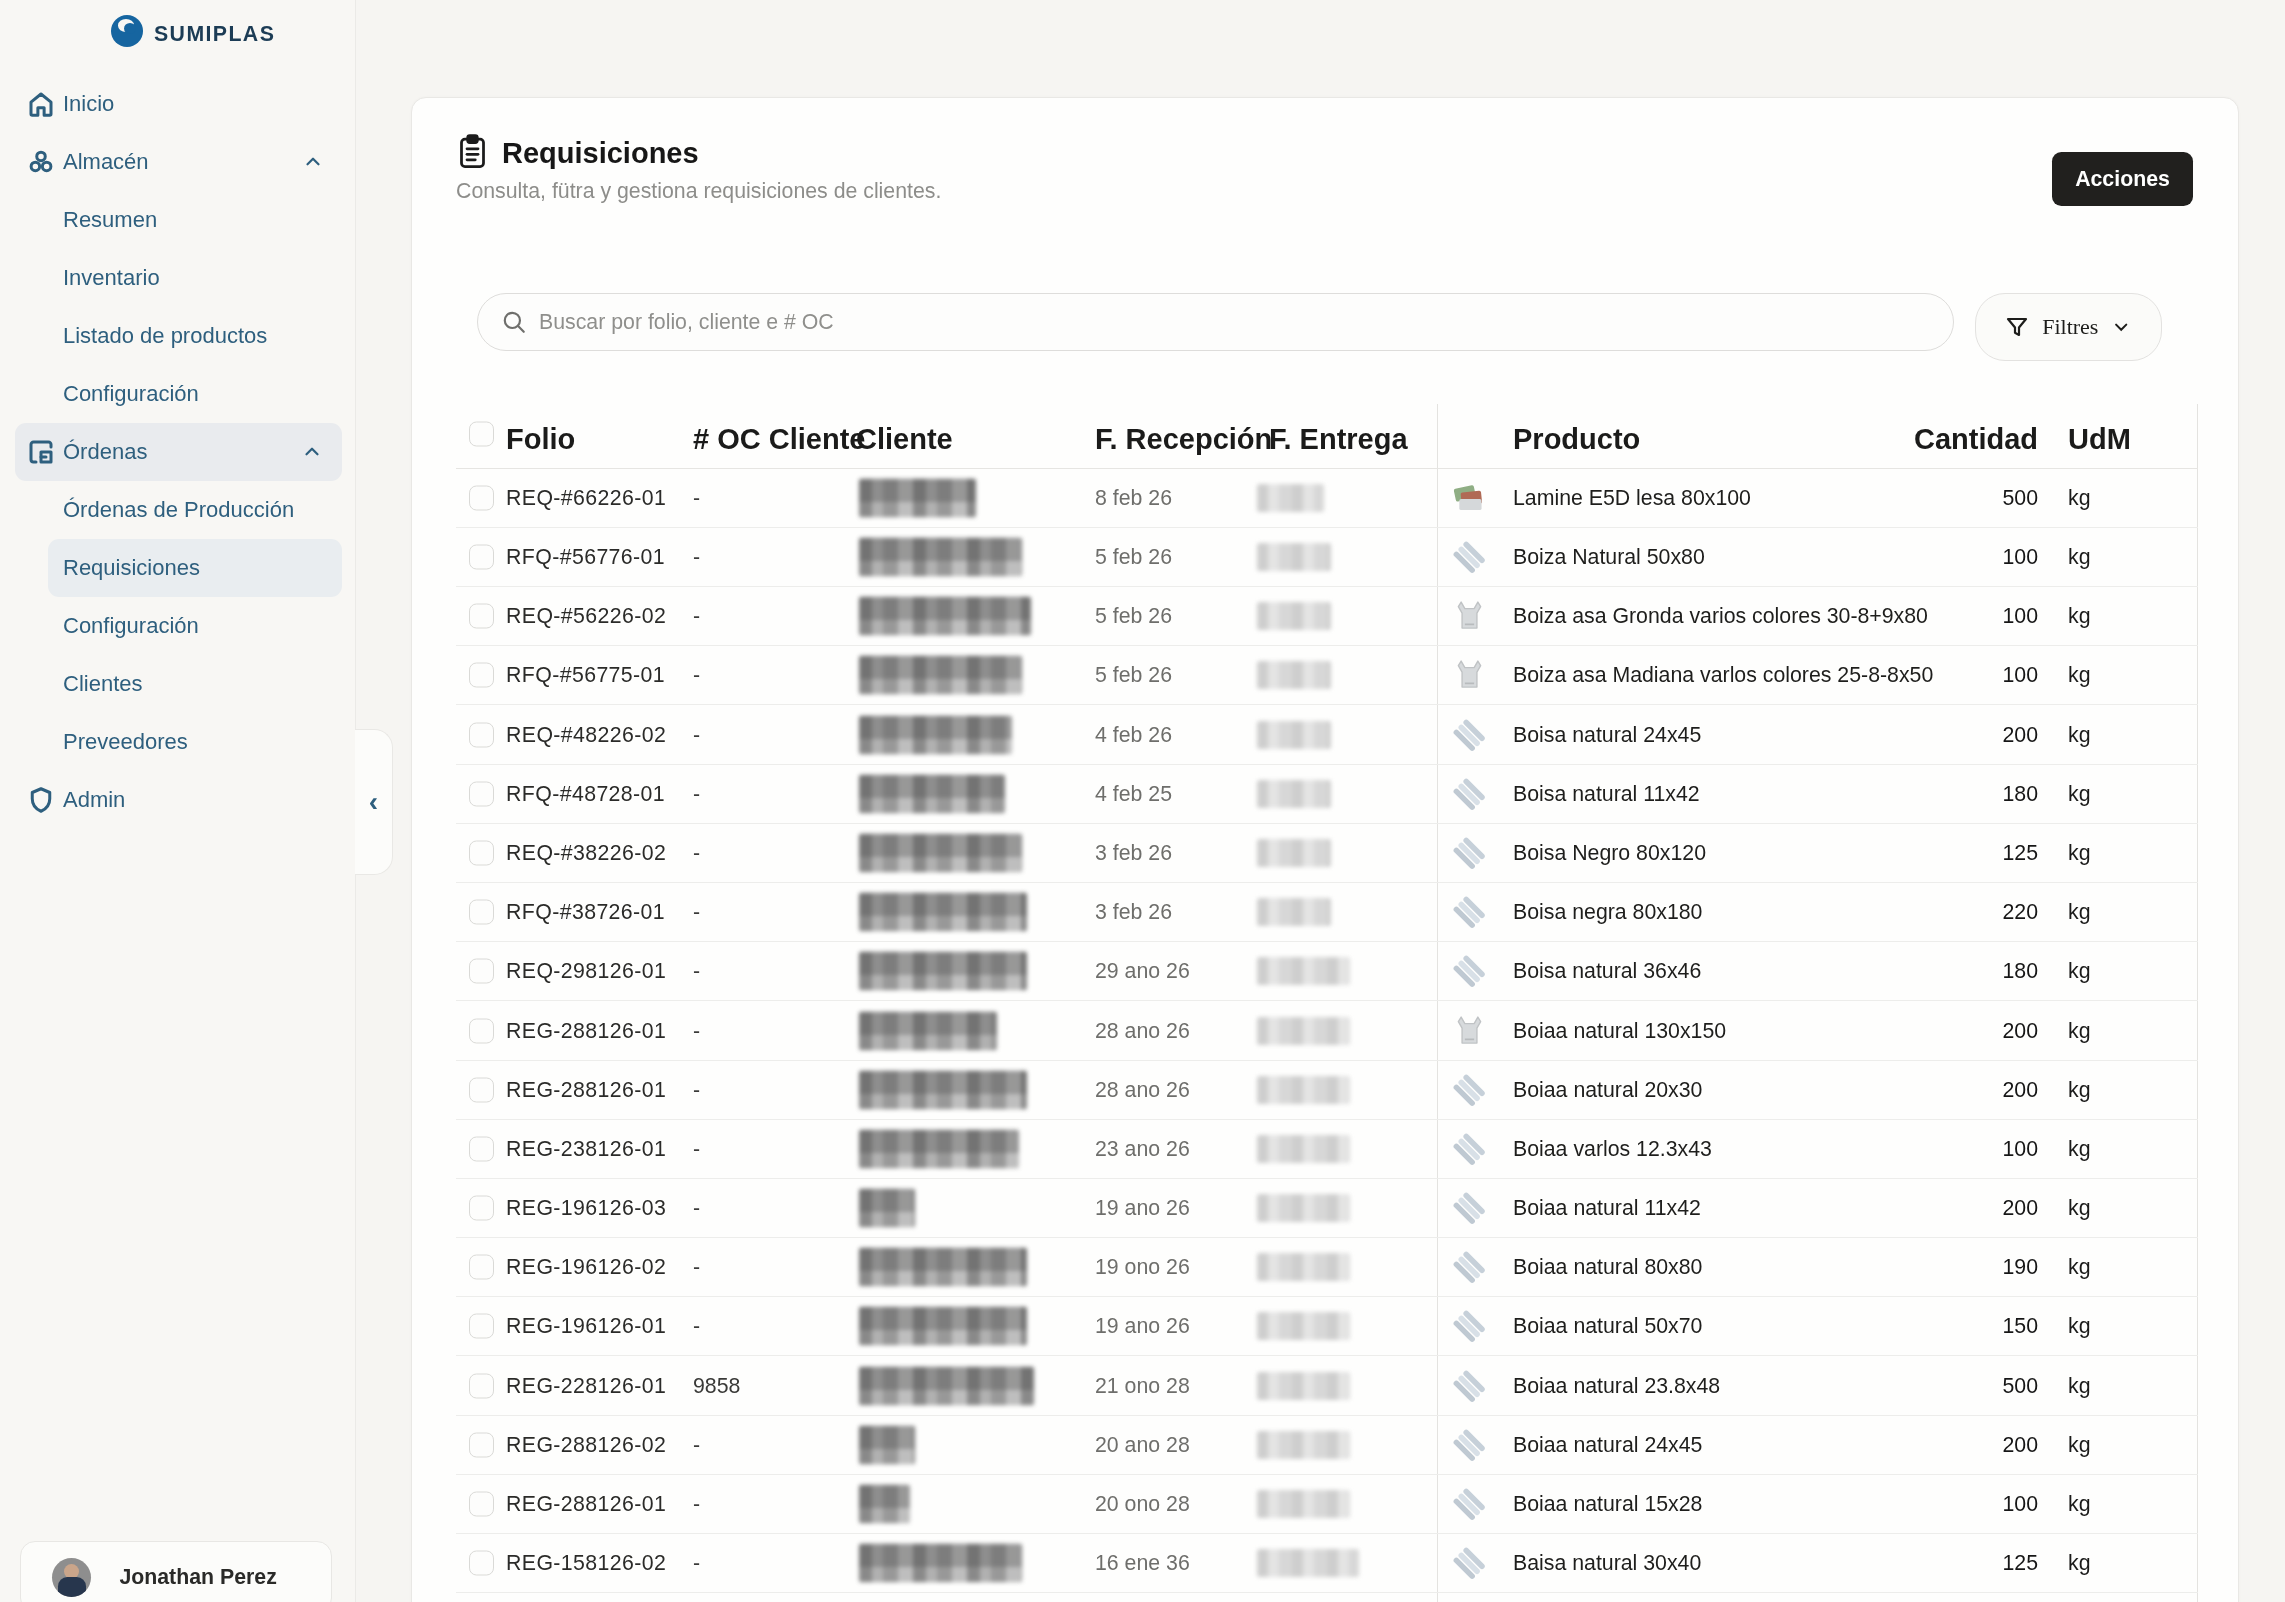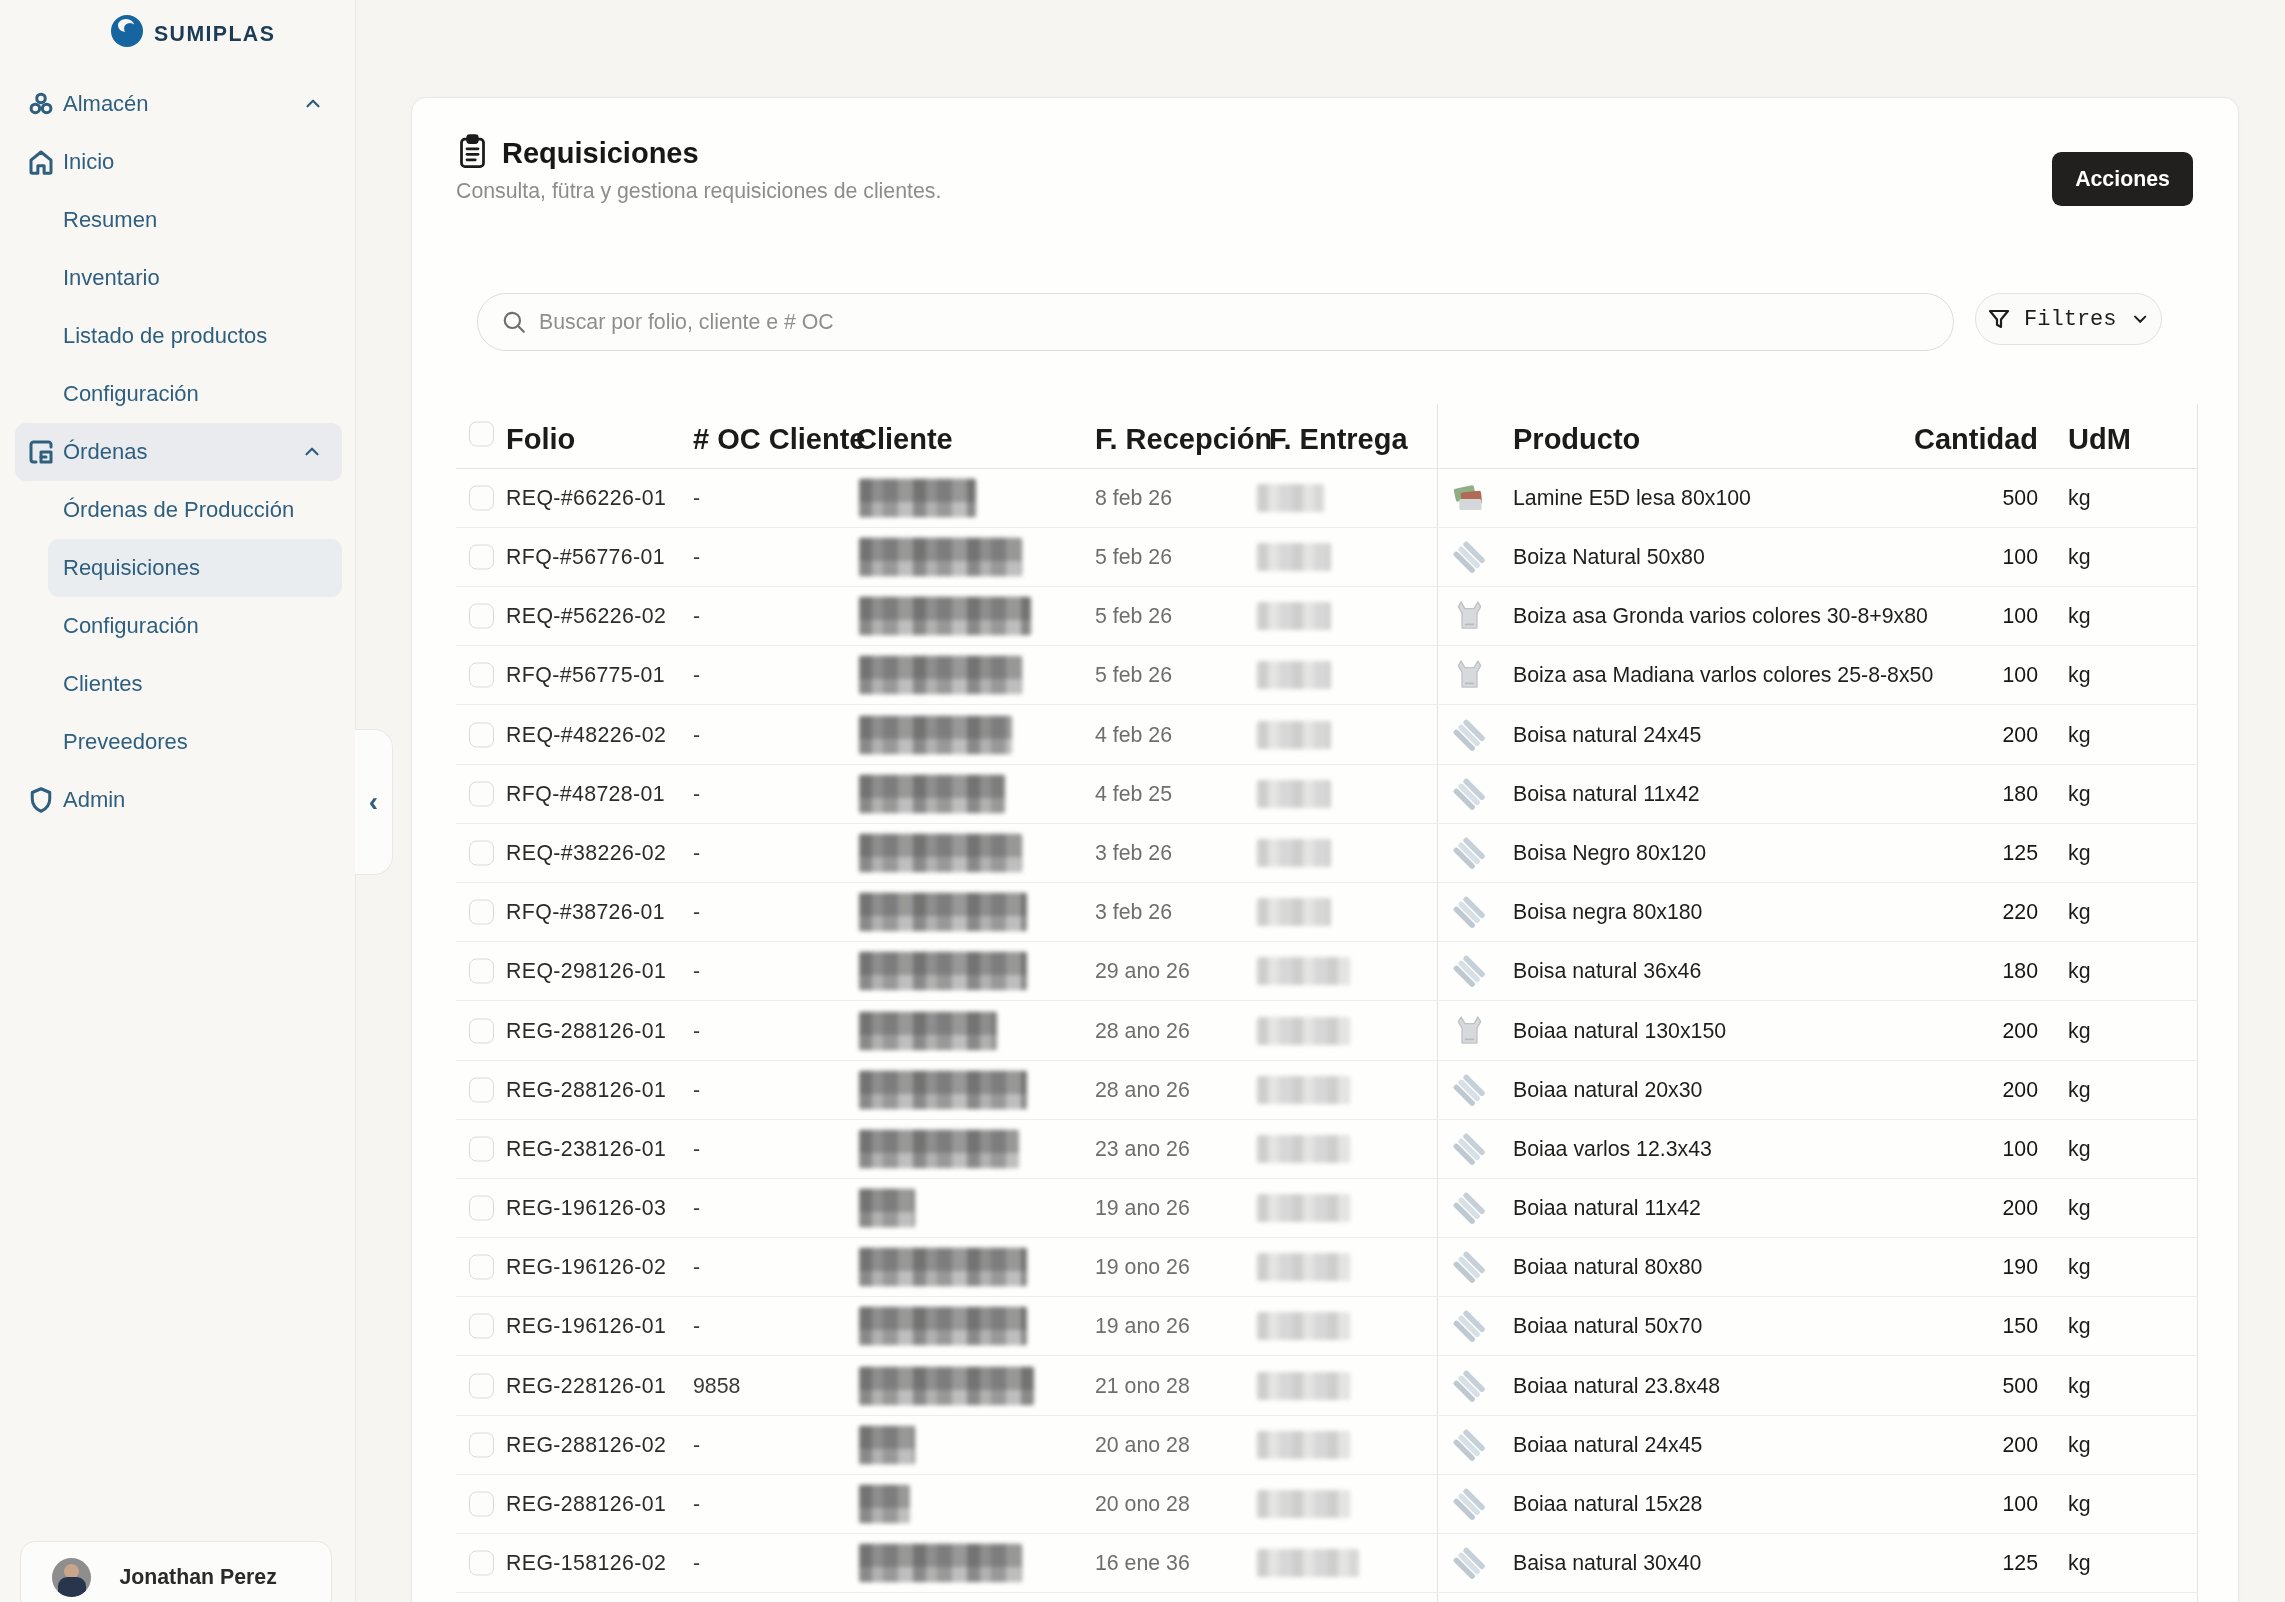--- a/index.html
+++ b/index.html
@@ -52,23 +52,23 @@
   .subtitle{font-size:21.3px;color:#8d8d8a;margin-top:5.6px;}
   .actions-btn{position:absolute;left:1640px;top:45px;width:141px;height:54px;
     background:#21201e;color:#fff;font-size:21.3px;font-weight:bold;border:none;border-radius:9.3px;
     display:flex;align-items:center;justify-content:center;cursor:pointer;font-family:inherit;margin-top:9px;}
 
   .search-wrap{position:absolute;left:65px;top:195px;width:1477px;height:58px;}
   .search-input{width:100%;height:100%;border:0.9px solid #dedddb;border-radius:30px;background:#fdfdfc;
     padding:0 22px 0 61px;font-size:21.3px;color:#333;outline:none;font-family:inherit;}
   .search-input::placeholder{color:#8f8f8c;}
   .search-glass{position:absolute;left:24px;top:16px;width:26px;height:26px;pointer-events:none;}
-  .filters-btn{position:absolute;left:1563px;top:195px;width:187px;height:52px;
+  .filters-btn{position:absolute;left:1563px;top:195px;width:187px;height:68px;
     background:#fbfbf9;border:0.9px solid #e3e2e0;border-radius:30px;display:flex;align-items:center;
-    justify-content:center;gap:13px;cursor:pointer;font-family:Liberation Mono, monospace;}
+    justify-content:center;gap:13px;cursor:pointer;font-family:Liberation Serif, serif;}
   .filters-label{font-size:22px;color:#1d1d1b;}
 
   
   .table{position:absolute;left:44px;top:306px;width:1742px;height:1234px;}
   .prod-panel{position:absolute;left:981px;top:0;width:761px;height:1234px;
     border-left:0.9px solid #e4e3e0;border-right:0.9px solid #e4e3e0;background:#fefefd;}
   .thead{position:absolute;left:0;top:0;width:1742px;height:65px;border-bottom:0.9px solid #e6e5e2;z-index:2;}
   .th{position:absolute;top:18.6px;font-size:29px;font-weight:bold;color:#1b1b1a;white-space:nowrap;}
   .trow{position:absolute;left:0;width:1742px;height:59px;border-bottom:0.9px solid #ededeb;z-index:2;}
   .cbx{position:absolute;left:13px;top:50%;transform:translateY(-50%);width:25px;height:25px;
@@ -96,34 +96,34 @@
 <body>
 
 <div class="sidebar">
   <div class="brand">
     <div class="brand-logo"></div>
     <div class="brand-name">SUMIPLAS</div>
   </div>
   <div class="nav" id="nav">
       <div class="nav-item">
         <span class="nicon"><svg class="stroke" width="30" height="30" viewBox="0 0 24 24">
+            <path d="M4 10.5 12 4l8 6.5V20a1 1 0 0 1-1 1h-4.5v-6h-5v6H5a1 1 0 0 1-1-1z"></path>
+          </svg></span>
+        <span class="nlabel">Inicio</span>
+      </div>
+      <div class="nav-item">
+        <span class="nicon"><svg class="stroke" width="30" height="30" viewBox="0 0 24 24">
             <circle cx="12" cy="7.5" r="3.4"></circle>
             <circle cx="7.5" cy="15.5" r="3.4"></circle>
             <circle cx="16.5" cy="15.5" r="3.4"></circle>
           </svg></span>
         <span class="nlabel">Almacén</span>
         <span class="nchev"><svg class="stroke" width="22" height="22" viewBox="0 0 24 24">
             <polyline points="6 14.5 12 8.5 18 14.5"></polyline>
           </svg></span>
-      </div>
-      <div class="nav-item">
-        <span class="nicon"><svg class="stroke" width="30" height="30" viewBox="0 0 24 24">
-            <path d="M4 10.5 12 4l8 6.5V20a1 1 0 0 1-1 1h-4.5v-6h-5v6H5a1 1 0 0 1-1-1z"></path>
-          </svg></span>
-        <span class="nlabel">Inicio</span>
       </div>
       <div class="nav-item">
         <span class="nlabel" style="left: 63px;">Resumen</span>
       </div>
       <div class="nav-item">
         <span class="nlabel" style="left: 63px;">Inventario</span>
       </div>
       <div class="nav-item">
         <span class="nlabel" style="left: 63px;">Listado de productos</span>
       </div>

